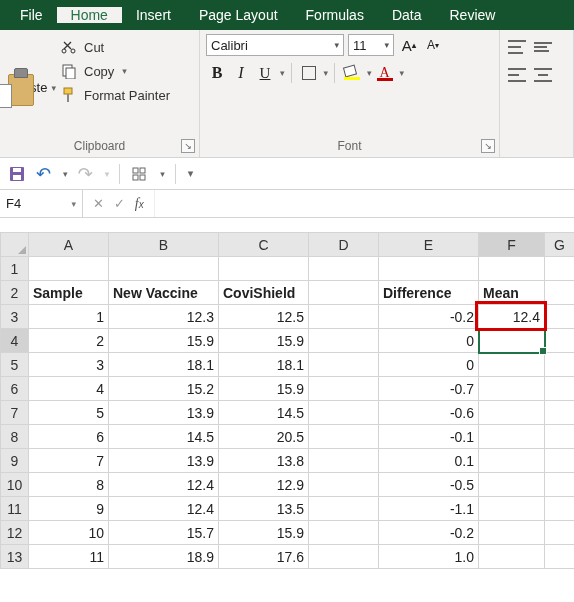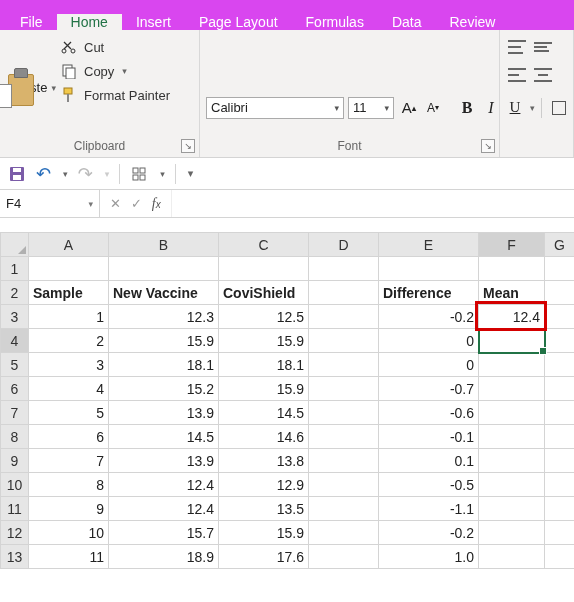--- a/index.html
+++ b/index.html
@@ -1,19 +1,19 @@
 <!DOCTYPE html>
 <html><head>
 <meta charset="utf-8">
 <style>
   * { box-sizing: border-box; margin: 0; padding: 0; font-family: "Segoe UI", Arial, sans-serif; }
   body { width: 574px; height: 602px; overflow: hidden; background: #fff; font-size: 13px; color: #222; }
 
   
-  .titlebar { background: #d946ef; height: 30px; display: flex; align-items: flex-end; color: #fff; padding-left: 6px; }
+  .titlebar { background: #14532d; height: 30px; display: flex; align-items: center; color: #fff; padding-left: 6px; }
   .titlebar .tab { padding: 0 14px; display: flex; align-items: center; font-size: 14px; cursor: pointer; }
   .titlebar .tab.active { background: #f3f2f1; color: #217346; }
   .titlebar .tab.file { color: #fff; }
 
   
   .ribbon { background: #f3f2f1; height: 128px; border-bottom: 1px solid #d4d4d4; display: flex; position: relative; }
   .group { border-right: 1px solid #d8d8d8; display: flex; flex-direction: column; justify-content: space-between; position: relative; }
   .group-body { flex: 1; display: flex; padding: 4px 6px 0 6px; gap: 4px; }
   .group-label { text-align: center; font-size: 12px; color: #666; padding: 2px 0 4px 0; position: relative; }
   .launcher { position: absolute; right: 4px; bottom: 4px; width: 14px; height: 14px; border: 1px solid #9a9a9a; font-size: 9px; line-height: 12px; text-align: center; color: #666; background: #fafafa; }
@@ -25,21 +25,21 @@
   .paste-board { position: absolute; left: 2px; top: 6px; width: 26px; height: 32px; background: #d9b36c; border: 1px solid #b38b3f; border-radius: 2px; }
   .paste-clip { position: absolute; left: 8px; top: 0; width: 14px; height: 10px; background: #8a8a8a; border-radius: 2px 2px 0 0; border: 1px solid #6a6a6a; }
   .paste-sheet { position: absolute; right: 0; bottom: 0; width: 20px; height: 24px; background: #fff; border: 1px solid #888; }
   .clip-stack { display: flex; flex-direction: column; gap: 6px; padding-top: 4px; }
   .clip-row { display: flex; align-items: center; gap: 6px; font-size: 13px; color: #333; }
   .small-icon { width: 18px; height: 18px; display: inline-flex; align-items: center; justify-content: center; }
   .dd { font-size: 9px; color: #666; margin-left: 2px; }
 
   
   .fontgrp { width: 300px; }
-  .font-body { flex-direction: row; gap: 12px; margin-top: 44px; }
+  .font-body { flex-direction: column; gap: 6px; }
   .font-row { display: flex; align-items: center; gap: 4px; }
   .combo { background: #fff; border: 1px solid #aaa; height: 22px; display: flex; align-items: center; padding: 0 4px; font-size: 13px; }
   .combo .arrow { margin-left: auto; font-size: 9px; color: #555; }
   .fontname { width: 138px; }
   .fontsize { width: 46px; }
   .sizebtns { display: flex; gap: 2px; }
   .sq { width: 22px; height: 22px; border: 1px solid transparent; display: inline-flex; align-items: center; justify-content: center; font-size: 14px; }
   .bold { font-weight: bold; font-family: "Times New Roman", serif; font-size: 16px; }
   .italic { font-style: italic; font-family: "Times New Roman", serif; font-size: 16px; }
   .underline { text-decoration: underline; font-family: "Times New Roman", serif; font-size: 15px; }
@@ -57,21 +57,21 @@
   .align-row { display:flex; gap:4px; }
   .align-lines { width:18px; height:14px; display:flex; flex-direction:column; justify-content:space-between; }
   .align-lines span { display:block; height:2px; background:#666; }
 
   
   .qat { background:#fff; height:32px; border-bottom:1px solid #d4d4d4; display:flex; align-items:center; gap:10px; padding:0 8px; }
   .qat .sep { width:1px; height:20px; background:#d4d4d4; }
 
   
   .fbar { height:28px; border-bottom:1px solid #d4d4d4; display:flex; align-items:stretch; }
-  .namebox { width:100px; border-right:1px solid #d4d4d4; display:flex; align-items:center; padding:0 6px; font-size:13px; }
+  .namebox { width:83px; border-right:1px solid #d4d4d4; display:flex; align-items:center; padding:0 6px; font-size:13px; }
   .namebox .arrow { margin-left:auto; font-size:9px; color:#777; }
   .fx-btns { display:flex; align-items:center; gap:10px; padding:0 10px; border-right:1px solid #eee; color:#999; }
   .fx-label { font-style:italic; font-family:"Times New Roman",serif; font-size:14px; color:#555; }
   .formula-input { flex:1; padding:0 6px; display:flex; align-items:center; }
 
   .spacer { height:14px; }
 
   
   .grid { position: relative; }
   table.sheet { border-collapse: collapse; table-layout: fixed; width: 574px; }
@@ -369,21 +369,21 @@
           <td class="r">14.5</td>
           <td></td>
           <td class="r">-0.6</td>
           <td class="r"></td>
           <td></td>
         </tr>
         <tr>
           <th>8</th>
           <td class="r">6</td>
           <td class="r">14.5</td>
-          <td class="r">14.6</td>
+          <td class="r">20.5</td>
           <td></td>
           <td class="r">-0.1</td>
           <td class="r"></td>
           <td></td>
         </tr>
         <tr>
           <th>9</th>
           <td class="r">7</td>
           <td class="r">13.9</td>
           <td class="r">13.8</td>

